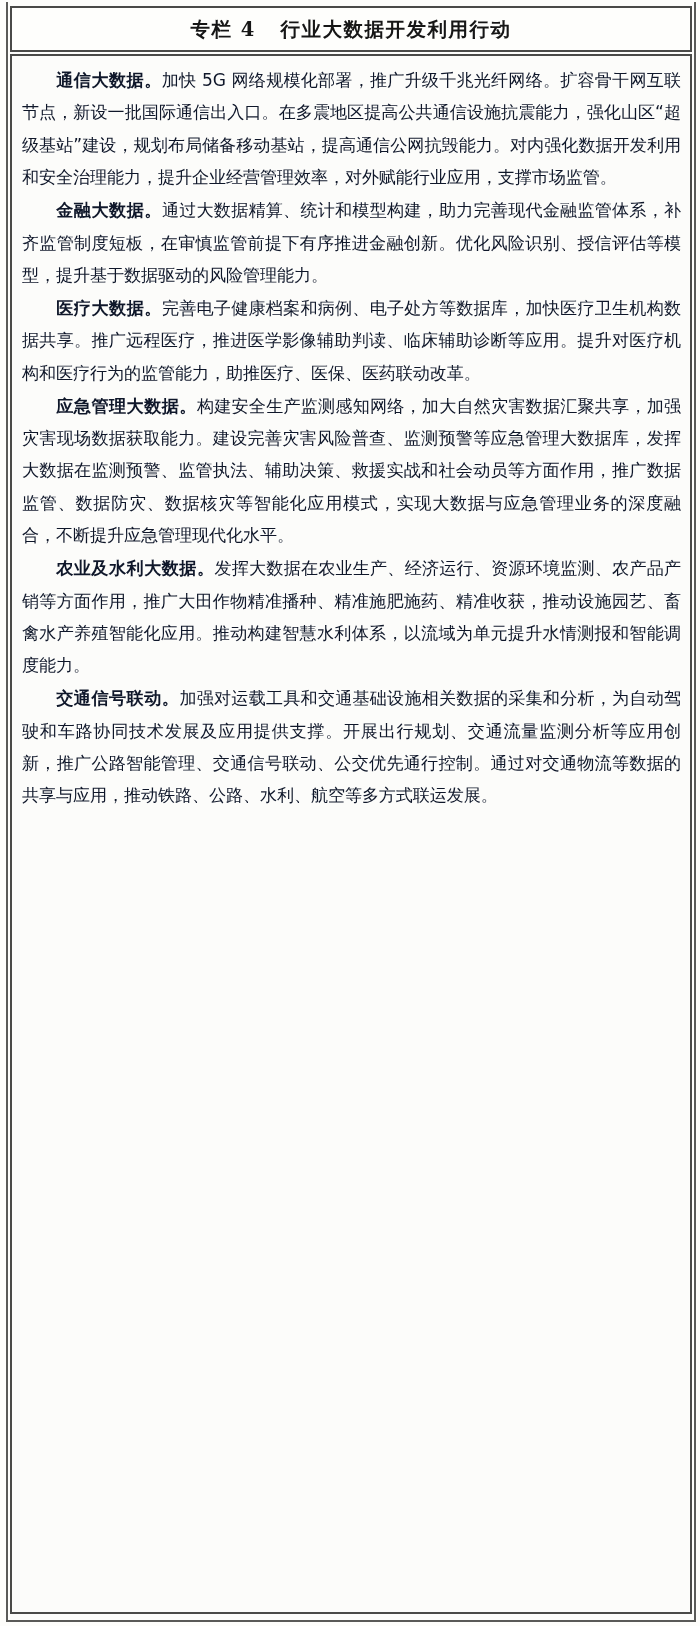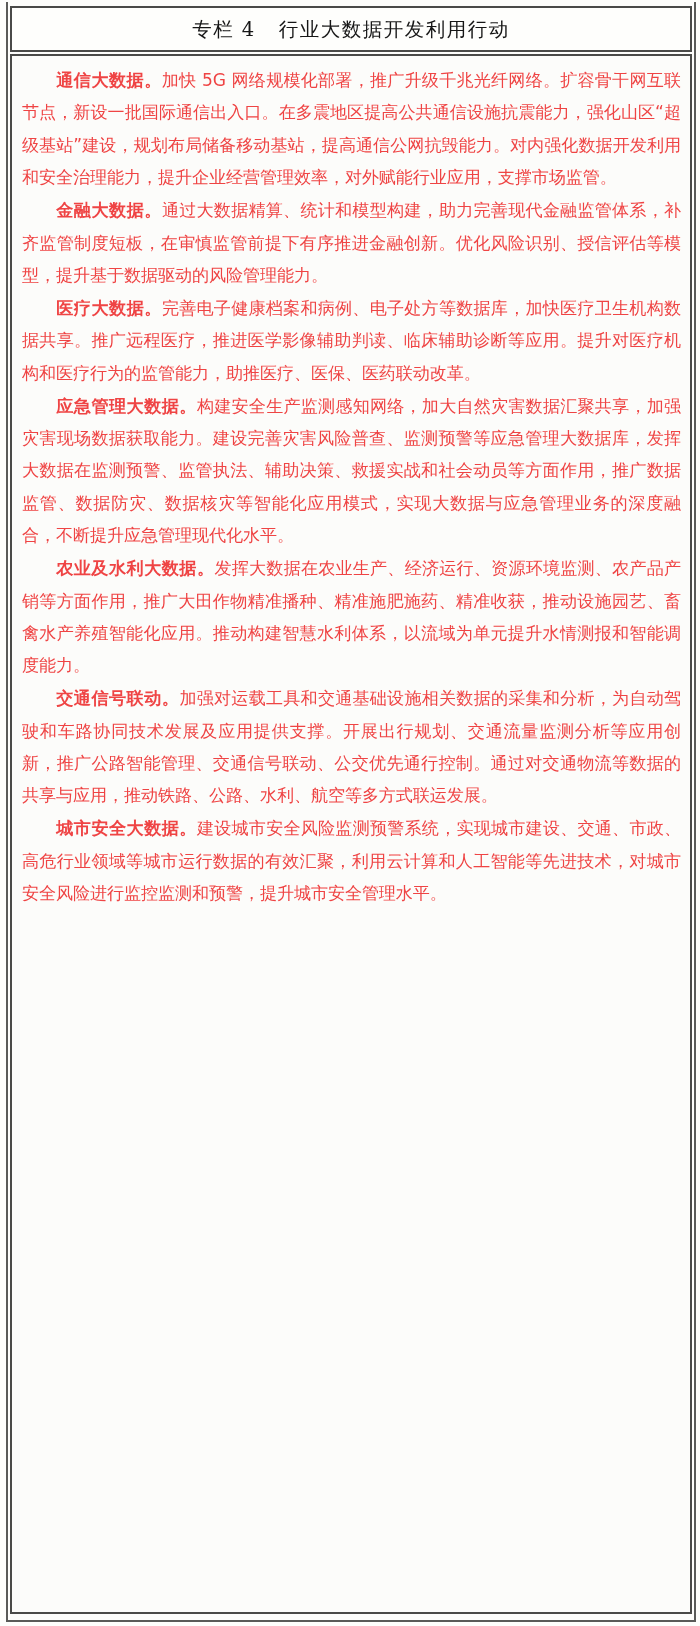--- a/index.html
+++ b/index.html
@@ -46,21 +46,21 @@
     border: 2px solid #4a4a48;
     background: #fefefc;
     height: 42px;
     margin: 2px 2px 0 2px;
     display: flex;
     align-items: center;
     justify-content: center;
   }
   .title-text {
     font-family: "DejaVu Serif", "Liberation Serif", serif;
-    font-weight: normal;
+    font-weight: bold;
     font-size: 19.5px;
     letter-spacing: 1.5px;
     color: #161616;
     white-space: pre;
     text-align: center;
   }
 
   
   .body-box {
     border: 2px solid #4a4a48;
@@ -69,21 +69,21 @@
     margin: 2px 2px 2px 2px;
     padding: 8px 9px 10px 10px;
     height: 1560px;
     box-sizing: border-box;
     overflow: hidden;
   }
 
   .para {
     font-size: 17.1px;
     line-height: 32.4px;
-    color: #ef4444;
+    color: #0f172a;
     text-align: justify;
     text-justify: inter-ideograph;
     text-indent: 2em;
     margin: 0 0 0.5px 0;
     font-family: "DejaVu Sans", "Liberation Sans", sans-serif;
     letter-spacing: -0.1px;
     word-break: break-all;
   }
   .para .lead {
     font-weight: bold;
@@ -101,15 +101,14 @@
     <div class="title-text">专栏 4   行业大数据开发利用行动</div>
   </div>
 
   <div class="box body-box">
     <p class="para"><span class="lead">通信大数据。</span><span>加快 5G 网络规模化部署，推广升级千兆光纤网络。扩容骨干网互联节点，新设一批国际通信出入口。在多震地区提高公共通信设施抗震能力，强化山区“超级基站”建设，规划布局储备移动基站，提高通信公网抗毁能力。对内强化数据开发利用和安全治理能力，提升企业经营管理效率，对外赋能行业应用，支撑市场监管。</span></p>
     <p class="para"><span class="lead">金融大数据。</span><span>通过大数据精算、统计和模型构建，助力完善现代金融监管体系，补齐监管制度短板，在审慎监管前提下有序推进金融创新。优化风险识别、授信评估等模型，提升基于数据驱动的风险管理能力。</span></p>
     <p class="para"><span class="lead">医疗大数据。</span><span>完善电子健康档案和病例、电子处方等数据库，加快医疗卫生机构数据共享。推广远程医疗，推进医学影像辅助判读、临床辅助诊断等应用。提升对医疗机构和医疗行为的监管能力，助推医疗、医保、医药联动改革。</span></p>
     <p class="para"><span class="lead">应急管理大数据。</span><span>构建安全生产监测感知网络，加大自然灾害数据汇聚共享，加强灾害现场数据获取能力。建设完善灾害风险普查、监测预警等应急管理大数据库，发挥大数据在监测预警、监管执法、辅助决策、救援实战和社会动员等方面作用，推广数据监管、数据防灾、数据核灾等智能化应用模式，实现大数据与应急管理业务的深度融合，不断提升应急管理现代化水平。</span></p>
     <p class="para"><span class="lead">农业及水利大数据。</span><span>发挥大数据在农业生产、经济运行、资源环境监测、农产品产销等方面作用，推广大田作物精准播种、精准施肥施药、精准收获，推动设施园艺、畜禽水产养殖智能化应用。推动构建智慧水利体系，以流域为单元提升水情测报和智能调度能力。</span></p>
     <p class="para"><span class="lead">交通信号联动。</span><span>加强对运载工具和交通基础设施相关数据的采集和分析，为自动驾驶和车路协同技术发展及应用提供支撑。开展出行规划、交通流量监测分析等应用创新，推广公路智能管理、交通信号联动、公交优先通行控制。通过对交通物流等数据的共享与应用，推动铁路、公路、水利、航空等多方式联运发展。</span></p>
-    <p class="para"><span class="lead">城市安全大数据。</span><span>建设城市安全风险监测预警系统，实现城市建设、交通、市政、高危行业领域等城市运行数据的有效汇聚，利用云计算和人工智能等先进技术，对城市安全风险进行监控监测和预警，提升城市安全管理水平。</span></p>
   </div>
 </div>
 
 </body></html>

